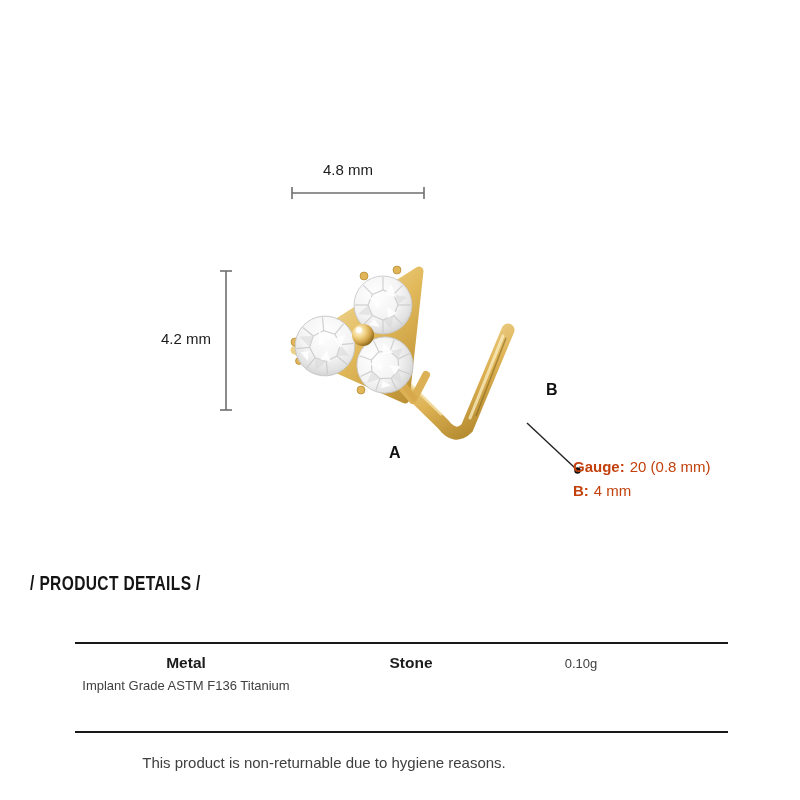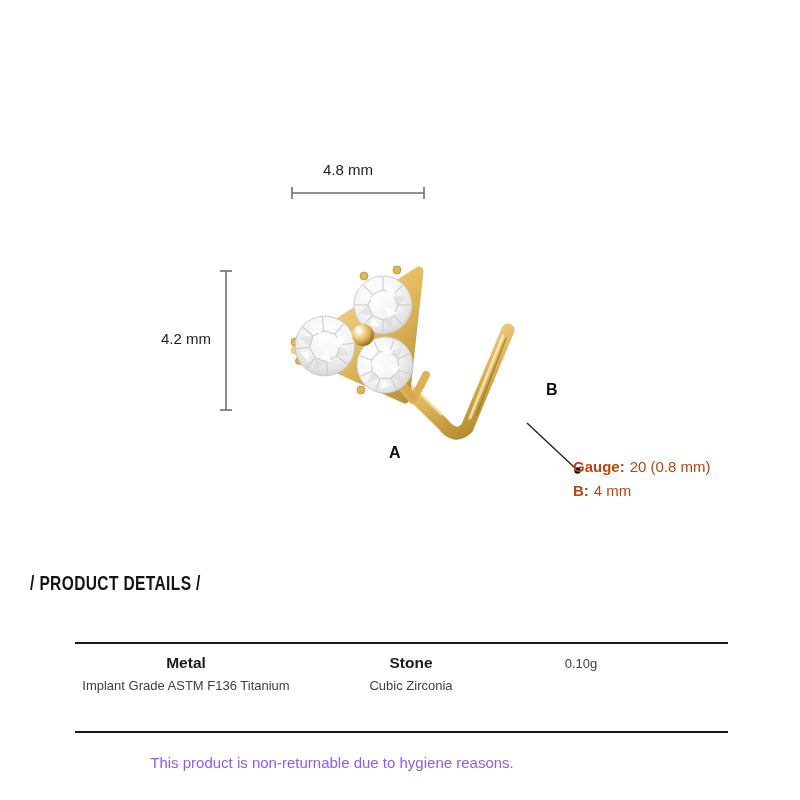--- a/index.html
+++ b/index.html
@@ -18,21 +18,21 @@
     display:inline-block;font-size:21px;font-weight:bold;letter-spacing:.5px;
     transform:scaleX(.74);transform-origin:center;white-space:nowrap;color:#141414;
   }
   .rule{left:75px;width:653px;height:2px;background:#181818;}
   .spec-table{left:61px;top:653px;width:653px;display:flex;text-align:center;}
   .spec-table .col-metal{width:250px;}
   .spec-table .col-stone{width:200px;}
   .spec-table .col-weight{width:140px;}
   .spec-table .hdr{font-size:15.5px;font-weight:bold;margin-bottom:3px;line-height:19px;}
   .spec-table .val{font-size:13px;line-height:22px;color:#404040;text-align:center;}
-  .note{left:8px;top:754px;width:648px;text-align:center;font-size:15px;color:#8b5cf6;}
+  .note{left:0;top:754px;width:648px;text-align:center;font-size:15px;color:#404040;}
 </style>
 </head>
 <body>
 
 <svg id="scene" width="800" height="800" viewBox="0 0 800 800">
   <defs>
     <radialGradient id="stoneG" cx="0.38" cy="0.32" r="0.75">
       <stop offset="0" stop-color="#ffffff"></stop>
       <stop offset="0.55" stop-color="#f4f4f4"></stop>
       <stop offset="0.82" stop-color="#e3e3e3"></stop>
@@ -150,21 +150,20 @@
 
 <div class="abs rule" style="top:642px;"></div>
 
 <div class="abs spec-table">
   <div class="col-metal">
     <div class="hdr">Metal</div>
     <div class="val">Implant Grade ASTM F136 Titanium</div>
   </div>
   <div class="col-stone">
     <div class="hdr">Stone</div>
-    <div class="val">Cubic Zirconia</div>
   </div>
   <div class="col-weight">
     <div class="val">0.10g</div>
   </div>
 </div>
 
 <div class="abs rule" style="top:731px;"></div>
 
 <div class="abs note">This product is non-returnable due to hygiene reasons.</div>
 

